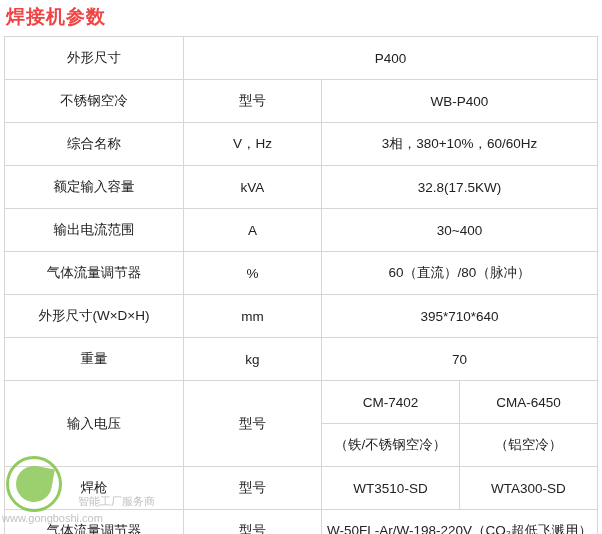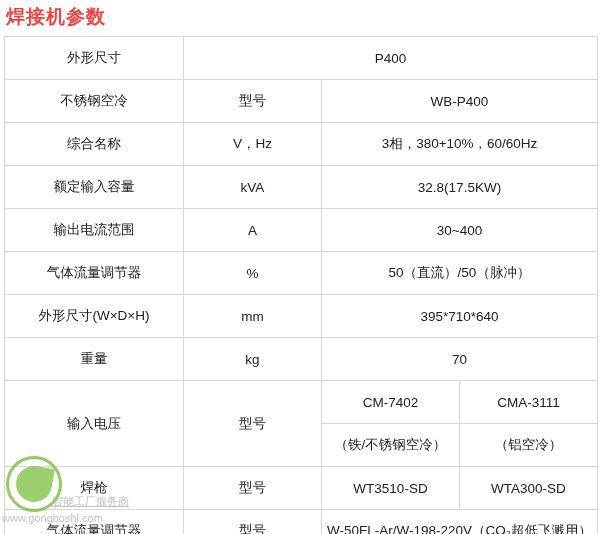--- a/index.html
+++ b/index.html
@@ -74,26 +74,25 @@
     left: 66px;
     top: 8px;
     font-size: 26px;
     color: #9aa0a6;
     font-weight: bold;
     opacity: 0.65;
     letter-spacing: 2px;
   }
   .wm-text-sub {
     position: absolute;
-    left: 52px;
+    left: 78px;
     top: 42px;
     font-size: 11px;
     color: #9aa0a6;
     opacity: 0.75;
-    text-decoration: underline;
   }
   .wm-text-url {
     position: absolute;
     left: 2px;
     top: 60px;
     font-size: 11px;
     color: #9aa0a6;
     opacity: 0.75;
   }
 </style>
@@ -124,37 +123,37 @@
       <td class="c-val" colspan="2">32.8(17.5KW)</td>
     </tr>
     <tr>
       <td class="c-name">输出电流范围</td>
       <td class="c-unit">A</td>
       <td class="c-val" colspan="2">30~400</td>
     </tr>
     <tr>
       <td class="c-name">气体流量调节器</td>
       <td class="c-unit">%</td>
-      <td class="c-val" colspan="2">50（直流）/50（脉冲）</td>
+      <td class="c-val" colspan="2">60（直流）/80（脉冲）</td>
     </tr>
     <tr>
       <td class="c-name">外形尺寸(W×D×H)</td>
       <td class="c-unit">mm</td>
       <td class="c-val" colspan="2">395*710*640</td>
     </tr>
     <tr>
       <td class="c-name">重量</td>
       <td class="c-unit">kg</td>
       <td class="c-val" colspan="2">70</td>
     </tr>
     <tr>
       <td class="c-name" rowspan="2">输入电压</td>
       <td class="c-unit" rowspan="2">型号</td>
       <td class="c-val">CM-7402</td>
-      <td class="c-val">CMA-3111</td>
+      <td class="c-val">CMA-6450</td>
     </tr>
     <tr>
       <td class="c-val">（铁/不锈钢空冷）</td>
       <td class="c-val">（铝空冷）</td>
     </tr>
     <tr>
       <td class="c-name">焊枪</td>
       <td class="c-unit">型号</td>
       <td class="c-val">WT3510-SD</td>
       <td class="c-val">WTA300-SD</td>

